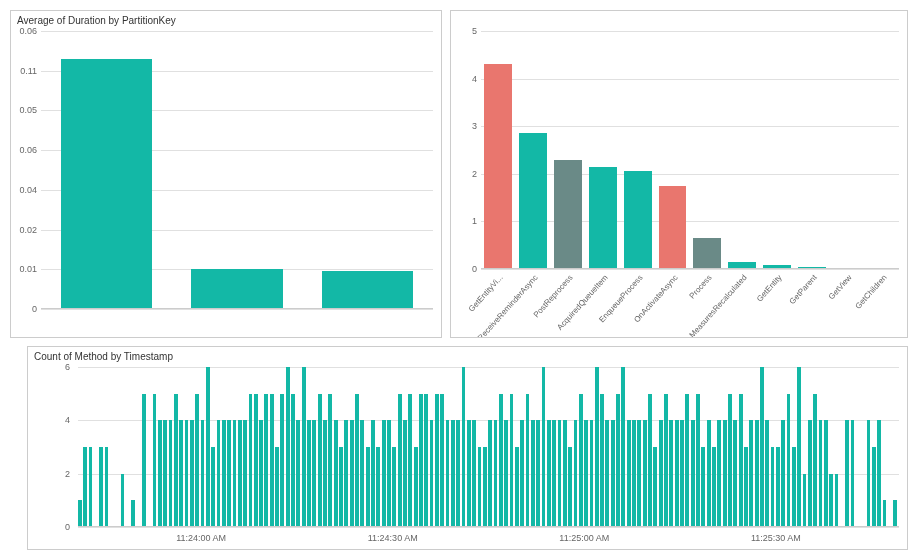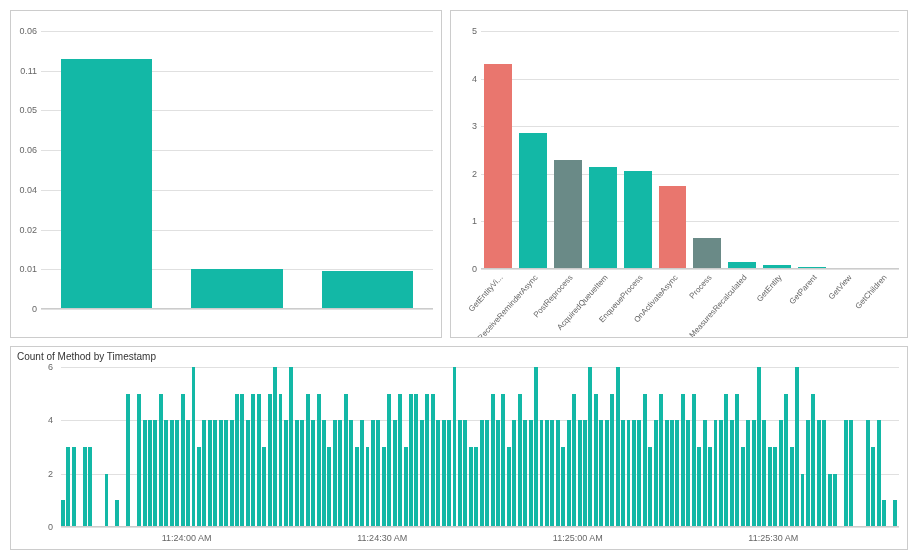--- a/index.html
+++ b/index.html
@@ -25,20 +25,21 @@
       overflow: hidden;
     }
     .panel-title {
       font-size: 10px;
       color: #333;
       padding: 4px 6px 2px 6px;
       font-weight: 400;
     }
     .panel-bottom {
       grid-column: 1 / span 2;
+      margin-left: 17px;
     }
     
     .chart-body {
       position: absolute;
       left: 30px;
       top: 20px;
       right: 8px;
       bottom: 28px;
     }
     .y-axis {
@@ -144,20 +145,21 @@
     .axis-line.h {
       left: 0; right: 0; height: 1px;
     }
   </style>
 </head>
 <body>
 
 <div class="dashboard">
 
   <div class="panel">
+    <div class="panel-title">Average of Duration by PartitionKey</div>
     <div class="y-axis" id="chart1-yaxis">
         <div class="y-tick" style="top: 100%;">0</div>
         <div class="y-tick" style="top: 85.7143%;">0.01</div>
         <div class="y-tick" style="top: 71.4286%;">0.02</div>
         <div class="y-tick" style="top: 57.1429%;">0.04</div>
         <div class="y-tick" style="top: 42.8571%;">0.06</div>
         <div class="y-tick" style="top: 28.5714%;">0.05</div>
         <div class="y-tick" style="top: 14.2857%;">0.11</div>
         <div class="y-tick" style="top: 0%;">0.06</div>
       </div>

